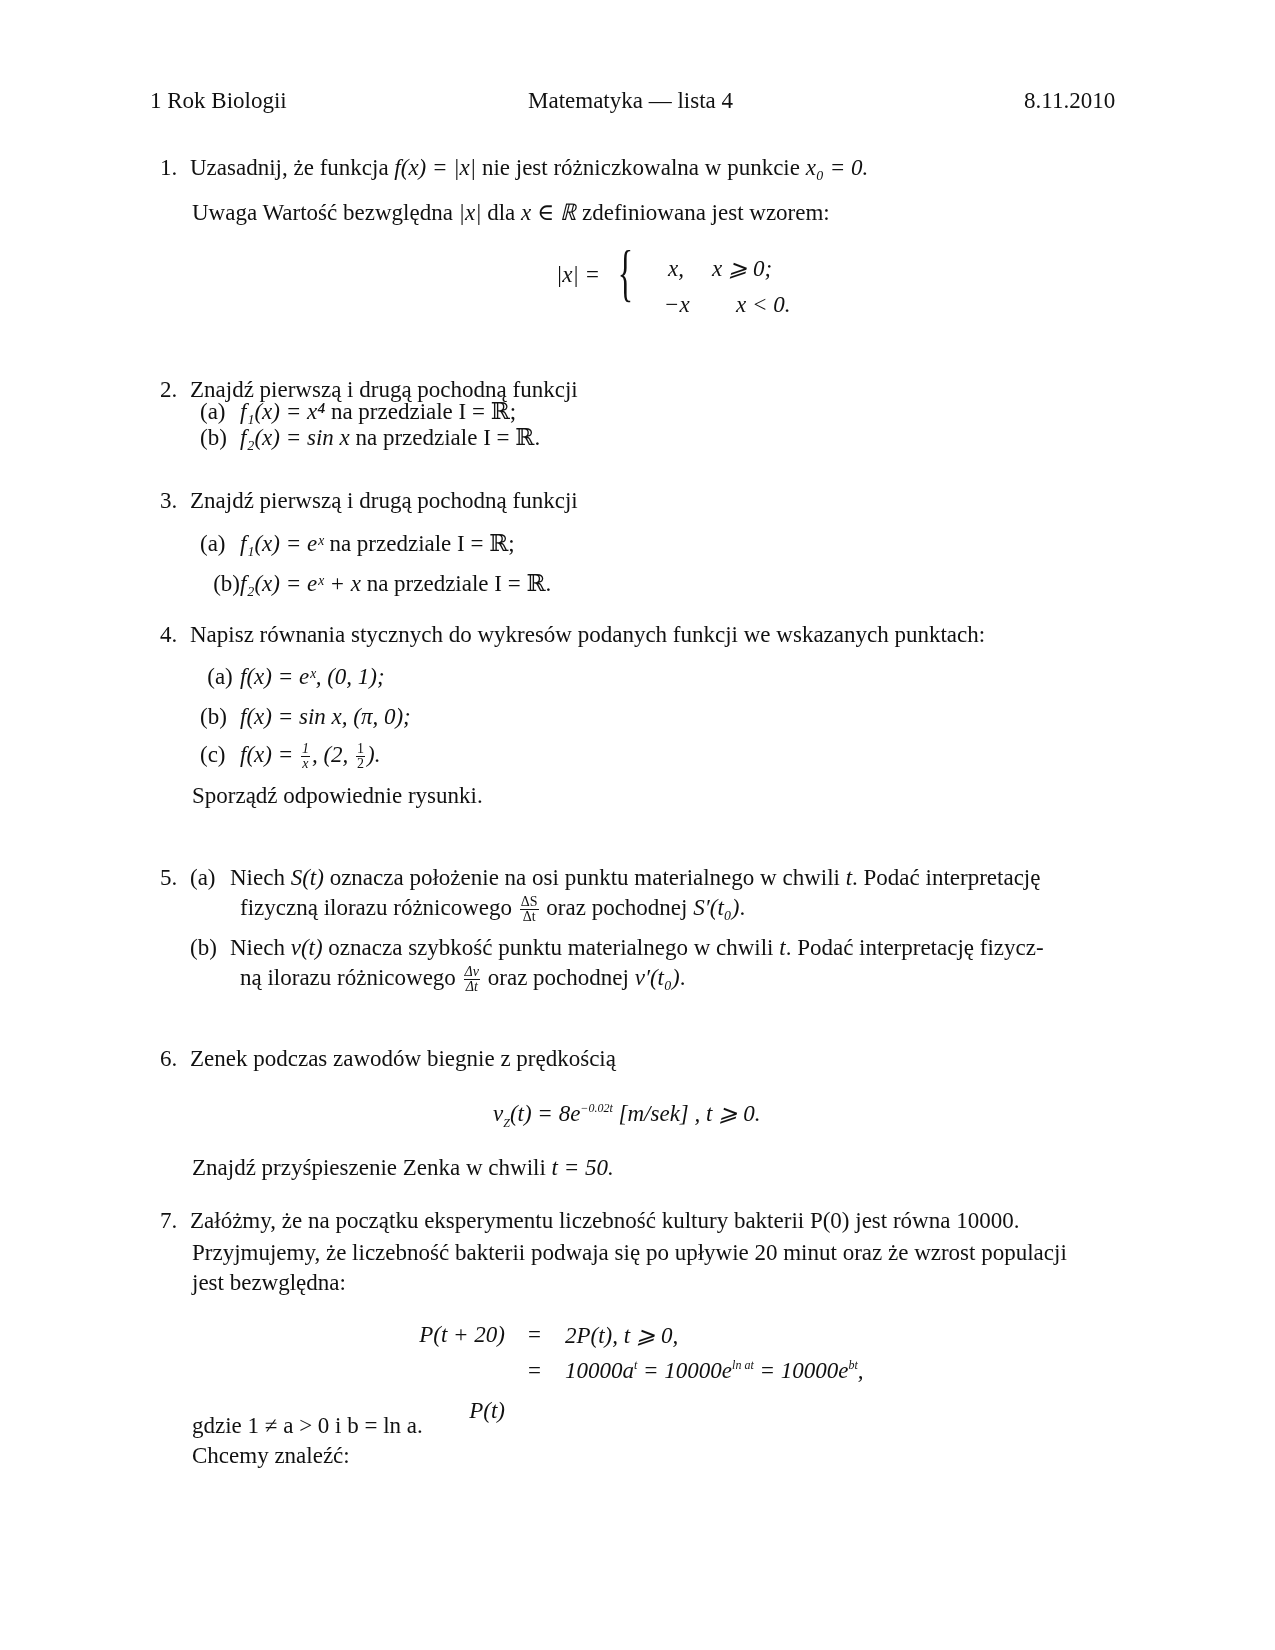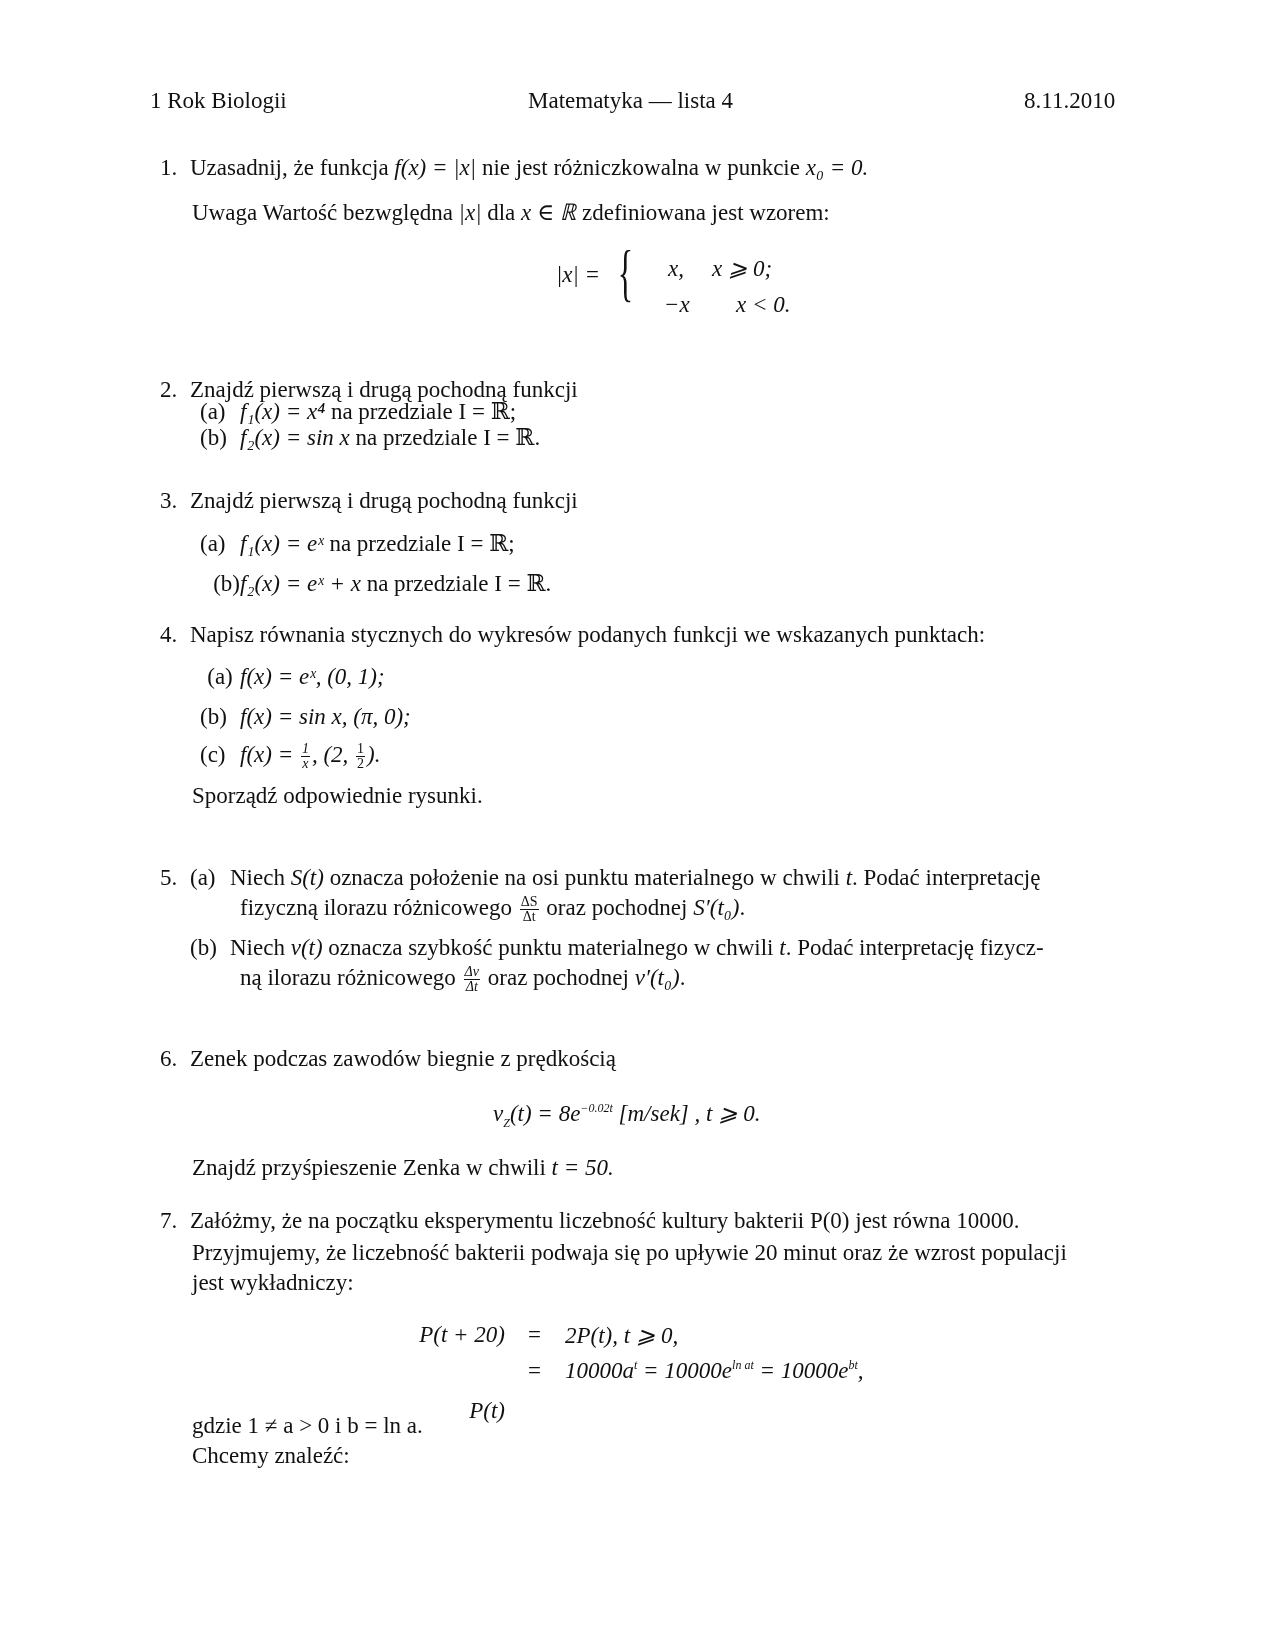--- a/index.html
+++ b/index.html
@@ -92,21 +92,21 @@
   <span>v</span><sub>Z</sub><span>(t) = 8e</span><sup>−0.02t</sup><span> [m/sek] ,  t ⩾ 0.</span>
 </div>
 <div class="abs" style="left:192px; top:1155px;">
   <span>Znajdź przyśpieszenie Zenka w chwili </span><span class="m">t = 50.</span>
 </div>
 
 <div class="abs" style="left:160px; top:1208px;">
   <span class="num-label">7.</span><span>Załóżmy, że na początku eksperymentu liczebność kultury bakterii P(0) jest równa 10000.</span>
 </div>
 <div class="abs" style="left:192px; top:1240px;">Przyjmujemy, że liczebność bakterii podwaja się po upływie 20 minut oraz że wzrost populacji</div>
-<div class="abs" style="left:192px; top:1270px;">jest wykładniczy:</div>
+<div class="abs" style="left:192px; top:1270px;">jest bezwględna:</div>
 
 <div class="abs m" style="left:400px; top:1322px; width:105px; text-align:right;">P(t + 20)</div>
 <div class="abs" style="left:528px; top:1322px;">=</div>
 <div class="abs m" style="left:565px; top:1322px;">2P(t), t ⩾ 0,</div>
 
 <div class="abs m" style="left:400px; top:1358px; width:105px; text-align:right;margin-top:40px;">P(t)</div>
 <div class="abs" style="left:528px; top:1358px;">=</div>
 <div class="abs m" style="left:565px; top:1358px;">
   <span>10000a</span><sup>t</sup><span> = 10000e</span><sup>ln at</sup><span> = 10000e</span><sup>bt</sup><span>,</span>
 </div>

